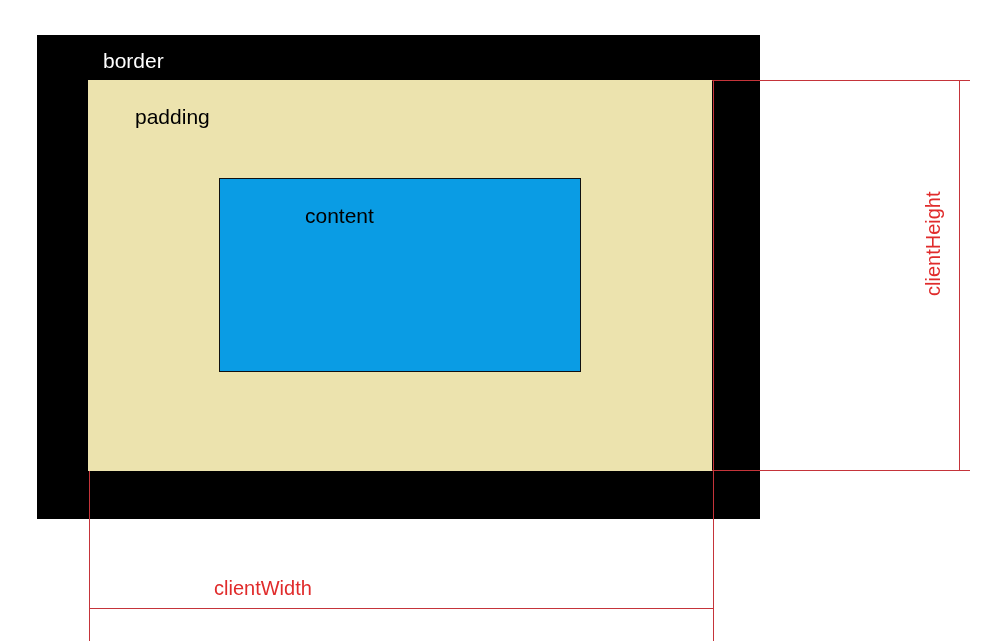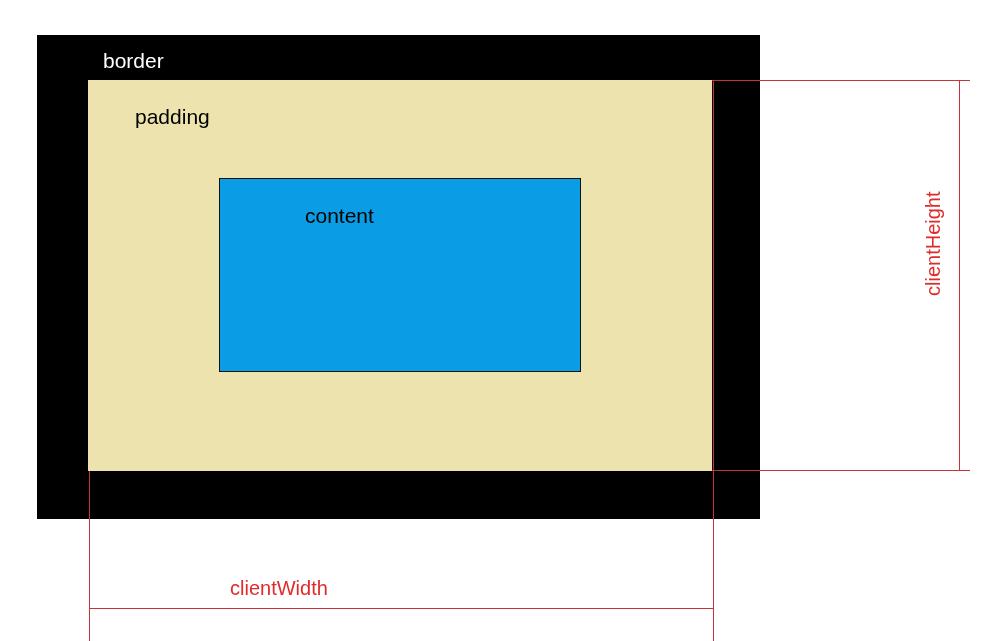--- a/index.html
+++ b/index.html
@@ -128,21 +128,21 @@
     height: 140px;
   }
   .ch-wrap .dim-clientheight {
     position: absolute;
     left: 50%;
     top: 50%;
     transform: translate(-50%, -50%) rotate(-90deg);
     transform-origin: center center;
   }
   .dim-clientwidth {
-    left: 230px;
+    left: 214px;
     top: 578px;
   }
 </style>
 </head>
 <body>
 
 <div id="stage">
 
   <div class="border-box">
     <div class="padding-box" style="left:51px; top:45px;">

